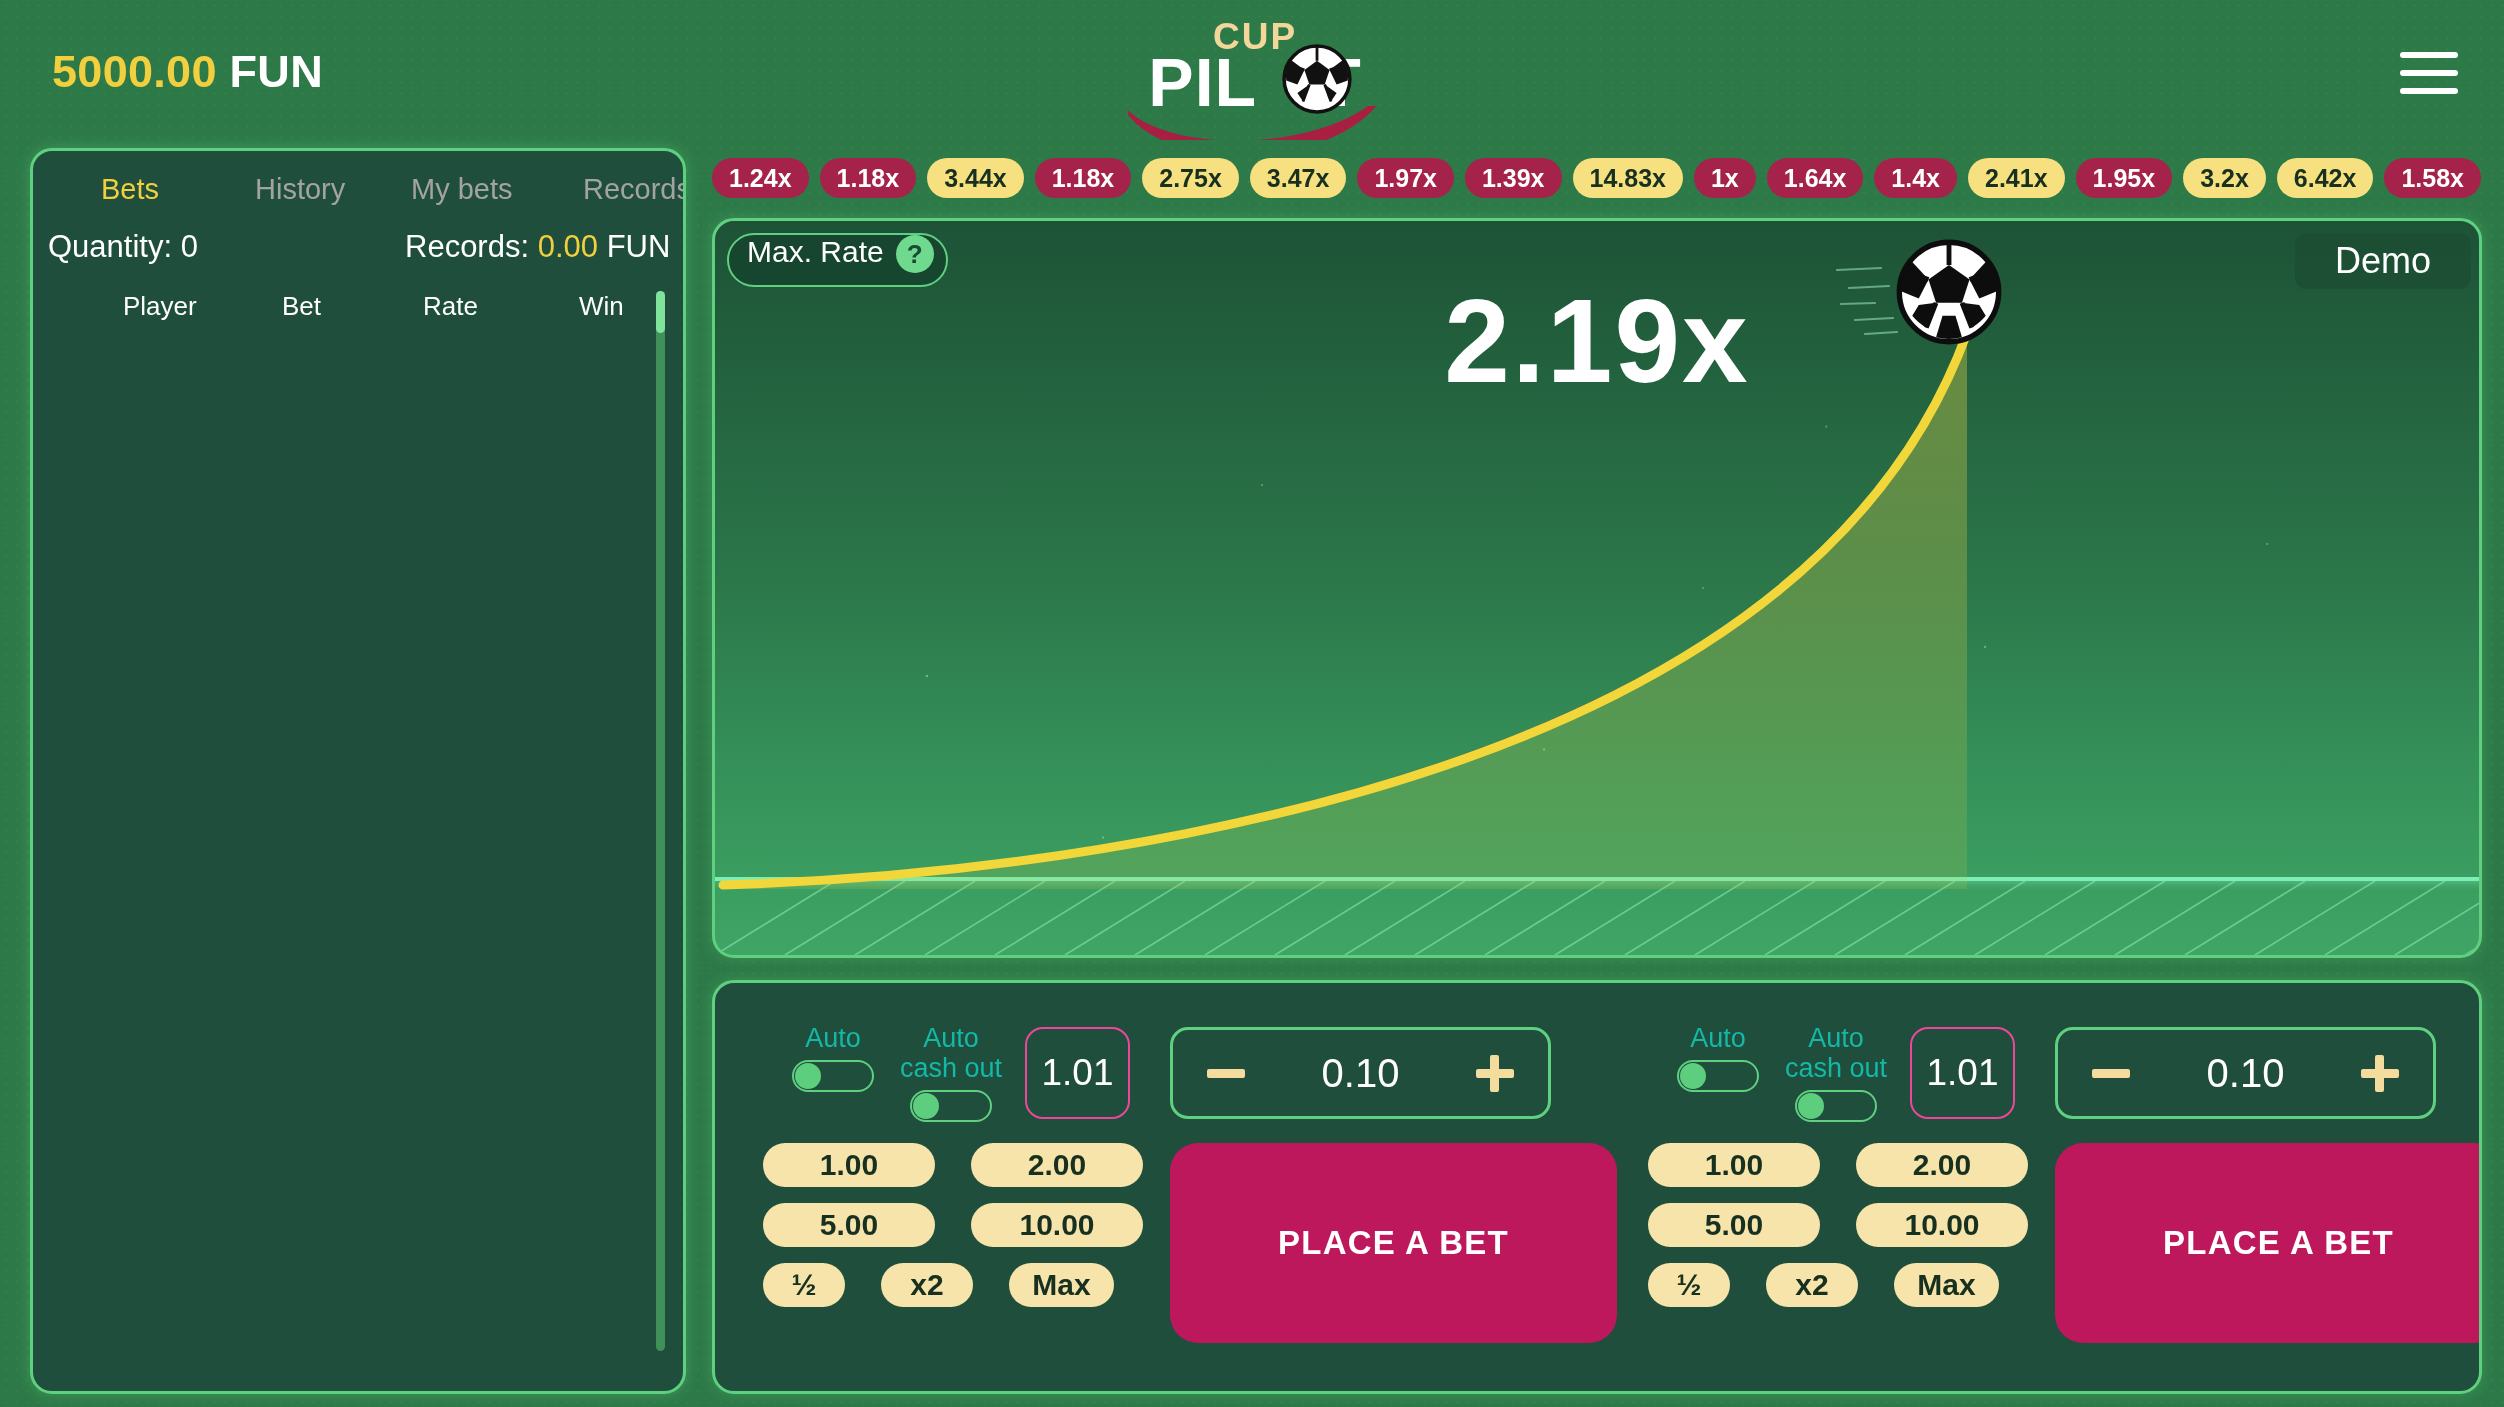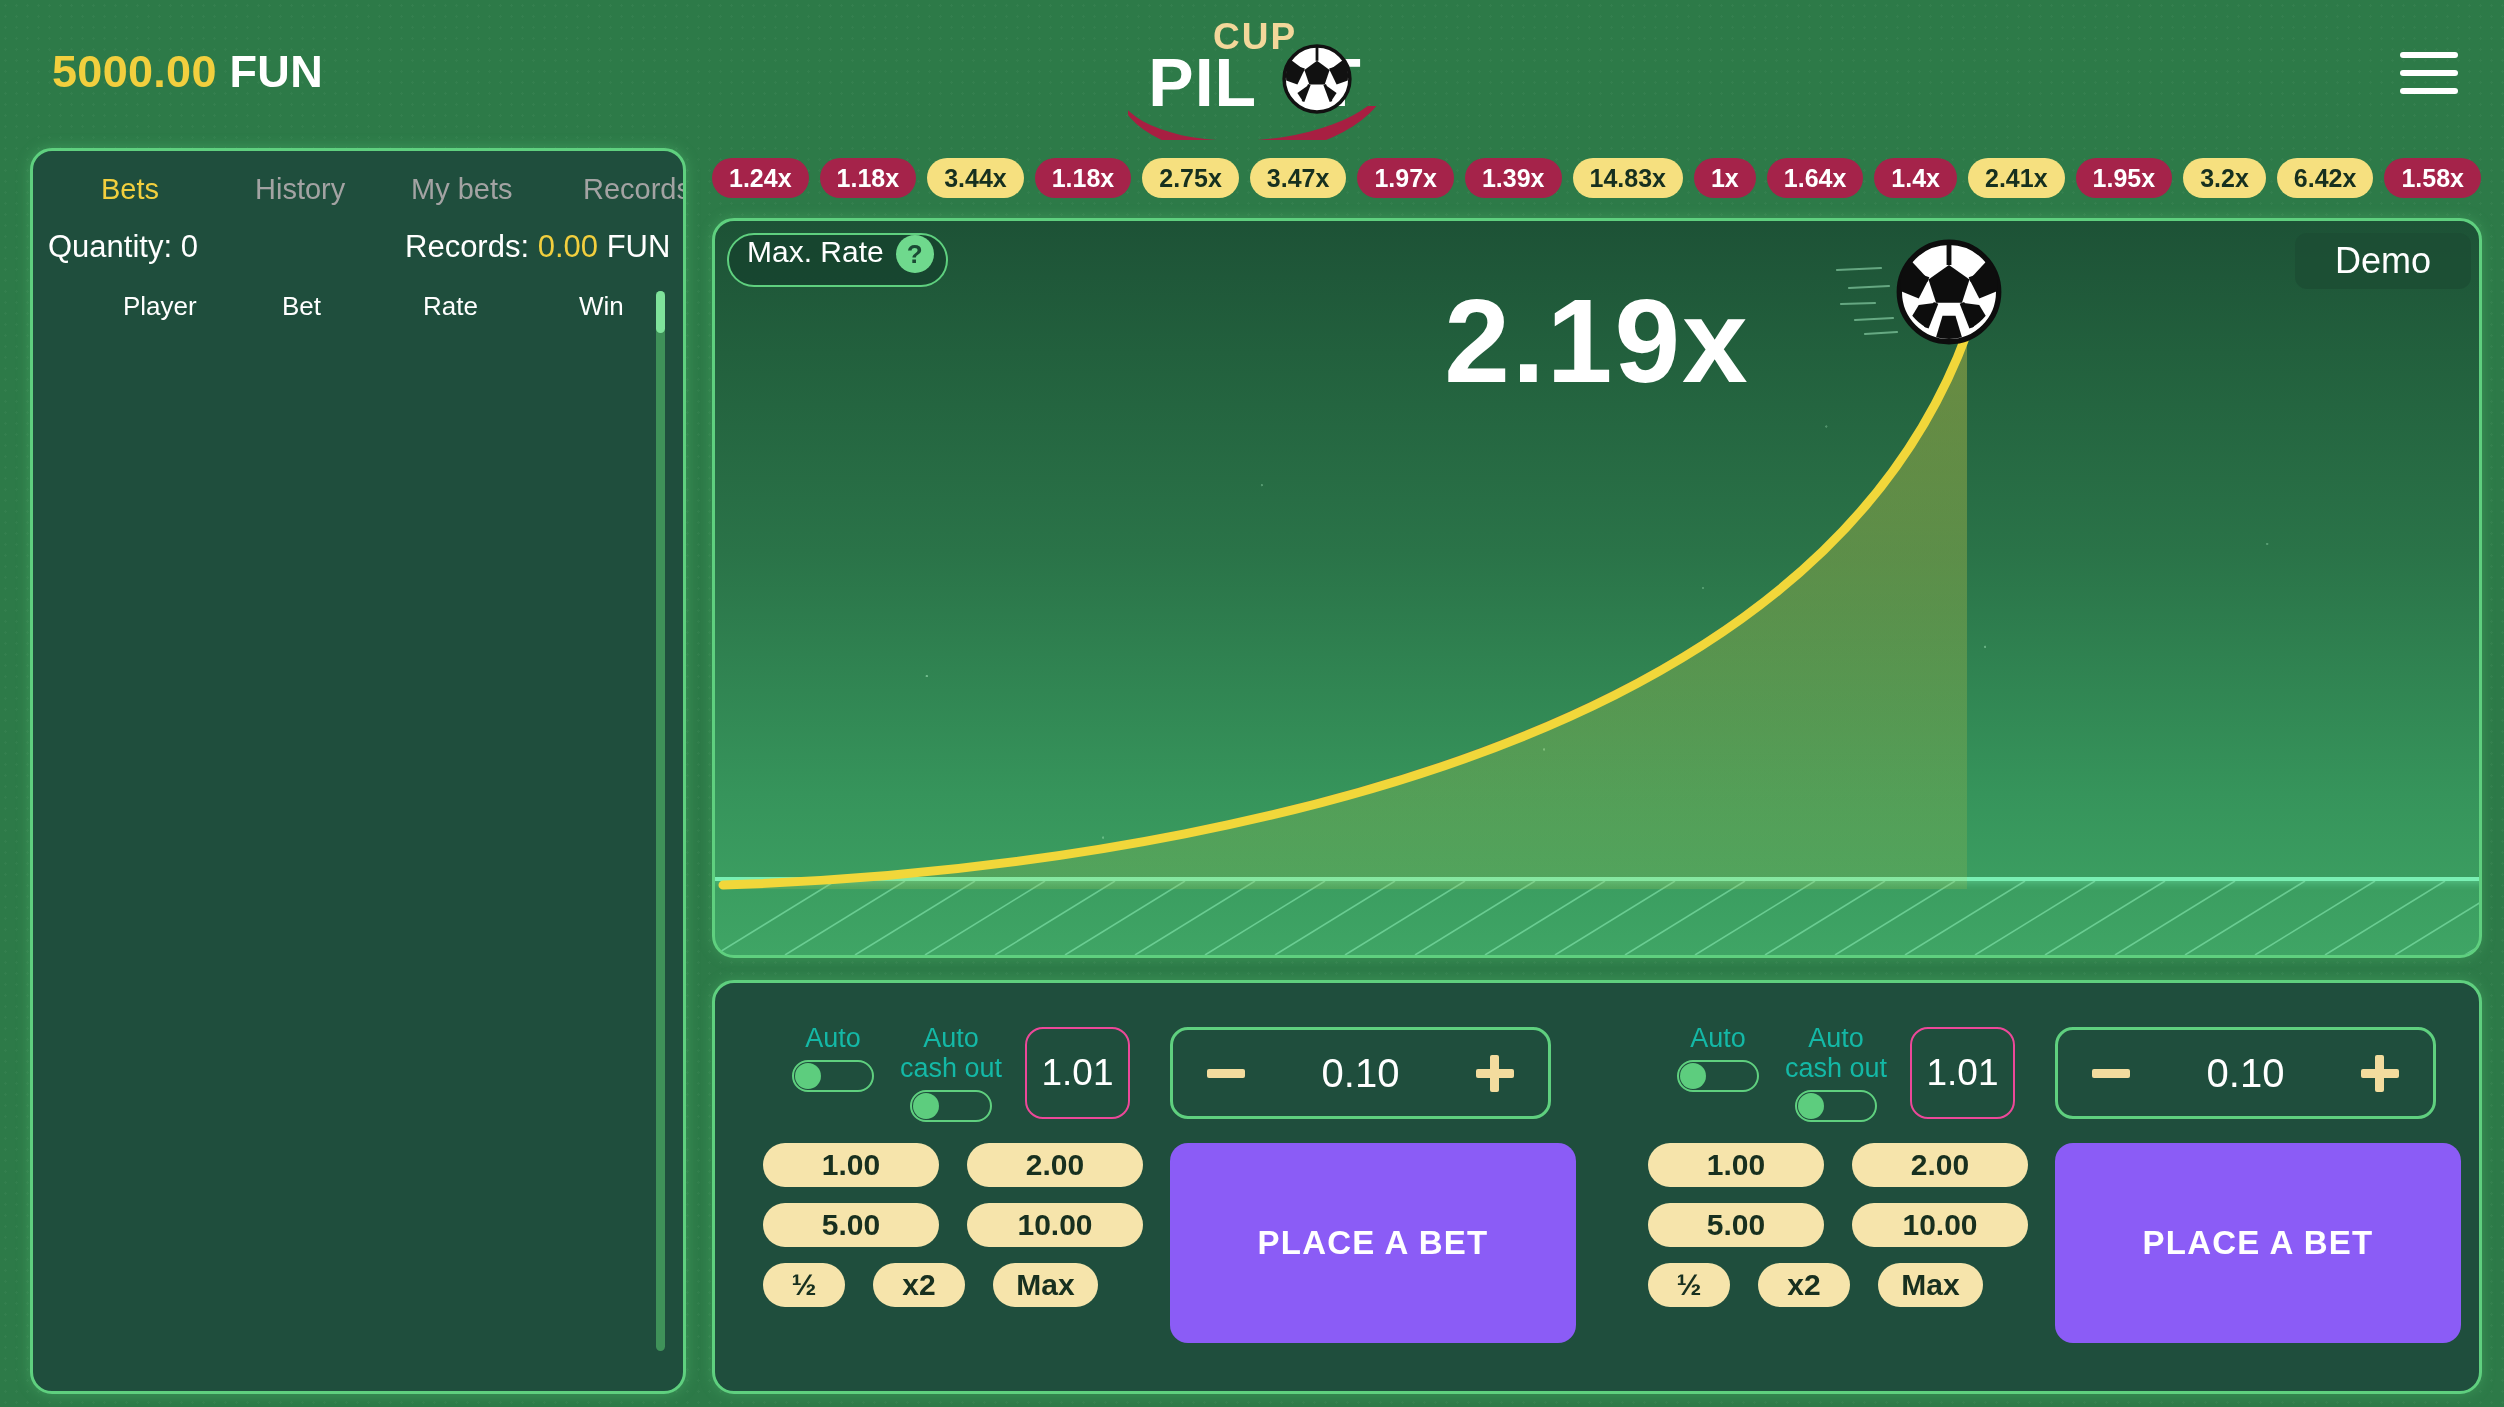--- a/index.html
+++ b/index.html
@@ -297,39 +297,39 @@
     position:absolute; left:16px; top:3px; width:9px; height:37px;
     background:#f3dc9e; border-radius:2px;
   }
   .step-val{
     font-size:40px; color:#ffffff; text-align:center; flex:1;
   }
 
   .quickgrid{
     position:absolute; left:48px; top:160px; width:380px;
   }
-  .qrow{ display:flex; gap:28px; margin-bottom:16px; }
+  .qrow{ display:flex; gap:36px; margin-bottom:16px; }
   .qbtn{
     background:#f6e4ab; color:#18301f;
     border:none; border-radius:22px;
     font-size:30px; font-weight:700;
     height:44px; cursor:pointer;
     display:flex; align-items:center; justify-content:center;
     font-family:"Liberation Sans", sans-serif;
   }
   .qbtn.wide{ width:178px; }
   .qbtn.s1{ width:82px; }
   .qbtn.s2{ width:92px; }
   .qbtn.s3{ width:105px; }
 
   .placebet{
     position:absolute; left:455px; top:160px;
-    width:406px; height:200px;
-    background:#8b5cf6;
-    border:none; border-radius:18px;
+    width:447px; height:200px;
+    background:#be185d;
+    border:none; border-radius:28px;
     color:#ffffff; font-size:33px; font-weight:600;
     letter-spacing:1.2px; cursor:pointer;
     font-family:"Liberation Sans", sans-serif;
     display:flex; align-items:center; justify-content:center;
   }
 </style>
 </head>
 <body>
 
 <div class="topbar">

